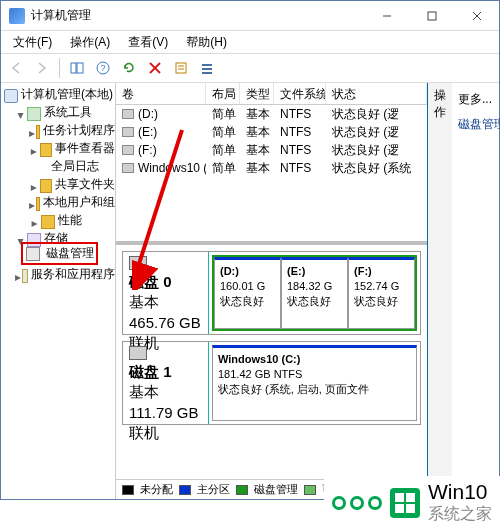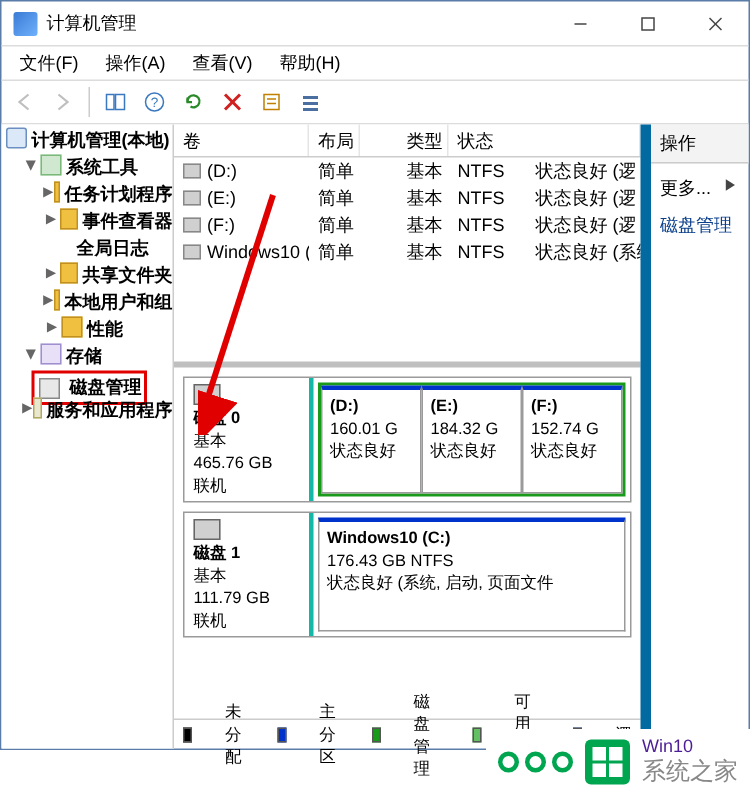--- a/index.html
+++ b/index.html
@@ -73,25 +73,24 @@
   
   .tree {
     width: 115px;
     border-right: 1px solid #ccc;
     padding: 2px 0;
     overflow:hidden;
     background:#fff;
   }
   .tn {
     display:flex;
-    align-items:flex-start;
+    align-items:flex-end;
     height:18px;
     padding-left:2px;
     white-space:nowrap;
-    font-weight:bold;
   }
   .tw { width:11px; text-align:center; color:#666; font-size:12px; line-height:1;}
   .ticon2 { width:14px;height:14px;margin:0 3px 0 1px;display:inline-block;background:#f0c040;border:1px solid #c09020;}
   .ticon2.tool{background:#cfe8cf;border-color:#7ab97a;}
   .ticon2.comp{background:#dbe8f7;border-color:#6a8fc0;border-radius:2px;}
   .ticon2.store{background:#e8e0f7;border-color:#a08fd0;}
   .ticon2.disk{background:#e8e8e8;border-color:#888;}
   .ticon2.svc{background:#e8e8d0;border-color:#b0a860;}
   .lvl1{padding-left:14px;}
   .lvl2{padding-left:28px;}
@@ -115,44 +114,44 @@
     background:#fff;
   }
   .listhdr div{
     border-right:1px solid #e5e5e5;
     padding:3px 6px;
     overflow:hidden;
     white-space:nowrap;
   }
   .c-vol{width:90px;}
   .c-lay{width:34px;}
-  .c-typ{width:34px;margin-left:25px;}
+  .c-typ{width:34px;}
   .c-fs{width:52px;}
   .c-st{flex:1;}
   .vollist{
     height:140px;
     overflow:hidden;
     border-bottom:4px solid #bfbfbf;
   }
   .vrow{display:flex;height:18px;align-items:center;}
   .vrow div{padding:0 6px;white-space:nowrap;overflow:hidden;}
   .volico{width:12px;height:10px;background:#d0d0d0;border:1px solid #888;display:inline-block;margin-right:4px;position:relative;top:1px;}
   
   .disks{flex:1;overflow:hidden;padding:0;}
   .drow{
     display:flex;
     border:1px solid #9a9a9a;
     margin:6px 6px 0 6px;
     height:84px;
   }
   .dlabel{
     width:86px;
-    border-right:3px solid #14b8a6;
+    border-right:1px solid #14b8a6;
     padding:4px 6px;
-    font-size:11px;
+    font-size:15px;
     line-height:1.35;
   }
   .dlabel .diskico{width:18px;height:14px;background:#d0d0d0;border:1px solid #666;display:block;margin-bottom:2px;}
   .parts{flex:1;display:flex;padding:3px;gap:0;}
   .part{
     flex:1;
     border:1px solid #9a9a9a;
     padding:4px 5px;
     font-size:11px;
     line-height:1.35;
@@ -161,29 +160,29 @@
   .part.primary{border-top:3px solid #0033cc;}
   .partgroup{border:2px solid #1a9a1a;display:flex;flex:1;}
   .partgroup .part{border-top:3px solid #0033cc;}
   
   .legend{
     height:20px;
     border-top:1px solid #ccc;
     display:flex;
     align-items:center;
     padding:0 6px;
-    gap:22px;
+    gap:6px;
     font-size:11px;
   }
   .swatch{width:12px;height:10px;display:inline-block;border:1px solid #555;}
   
   .actions{
     width:72px;
-    border-left:7px solid #0369a1;
-    display:flex;flex-direction:column;
+    border-left:1px solid #0369a1;
+    display:flex;flex-direction:row;
   }
   .acthdr{
     background:#f3f3f3;
     border-bottom:1px solid #ccc;
     padding:4px 6px;
   }
   .actbody{padding:4px 6px;font-size:12px;}
   .actitem{padding:4px 0;color:#0a3f8a;white-space:nowrap;overflow:hidden;}
   .actarrow{font-size:10px;color:#444;margin-right:2px;display:inline-block;transform:scaleX(0.8);}
   
@@ -196,21 +195,21 @@
     padding:4px 8px;
   }
   .wmcircles{display:flex;gap:4px;}
   .wmcirc{width:14px;height:14px;border:3px solid #00a550;border-radius:50%;}
   .winlogo{
     width:30px;height:30px;background:#00a550;
     display:grid;grid-template-columns:1fr 1fr;grid-template-rows:1fr 1fr;gap:2px;padding:5px;
     border-radius:4px;
   }
   .winlogo span{background:#fff;}
-  .wmtext{font-size:12px;color:#4c1d95;}
+  .wmtext{font-size:21px;color:#000000;}
   .wmsub{font-size:16px;color:#888;}
 </style>
 </head>
 <body>
 
 <div class="window">
 
   <div class="titlebar">
     <span class="ticon"></span>
     <span class="title">计算机管理</span>
@@ -347,20 +346,21 @@
         <span class="ticon2 svc"></span>
         <span>服务和应用程序</span>
       </div>
     </div>
 
     <div class="mid">
       <div class="listhdr">
         <div class="c-vol">卷</div>
         <div class="c-lay">布局</div>
         <div class="c-typ">类型</div>
+        <div class="c-fs">文件系统</div>
         <div class="c-st">状态</div>
       </div>
       <div class="vollist">
         <div class="vrow">
           <div class="c-vol"><span class="volico"></span><span>(D:)</span></div>
           <div class="c-lay">简单</div>
           <div class="c-typ">基本</div>
           <div class="c-fs">NTFS</div>
           <div class="c-st">状态良好 (逻</div>
         </div>
@@ -422,21 +422,21 @@
           <div class="dlabel">
             <span class="diskico"></span>
             <b>磁盘 1</b><br>
             <span>基本</span><br>
             <span>111.79 GB</span><br>
             <span>联机</span>
           </div>
           <div class="parts">
             <div class="part primary">
               <b>Windows10 (C:)</b><br>
-              <span>176.43 GB NTFS</span><br>
+              <span>181.42 GB NTFS</span><br>
               <span>状态良好 (系统, 启动, 页面文件</span>
             </div>
           </div>
         </div>
       </div>
 
       <div class="legend">
         <span class="swatch" style="background:#000"></span>
         <span>未分配</span>
         <span class="swatch" style="background:#0033cc"></span>

